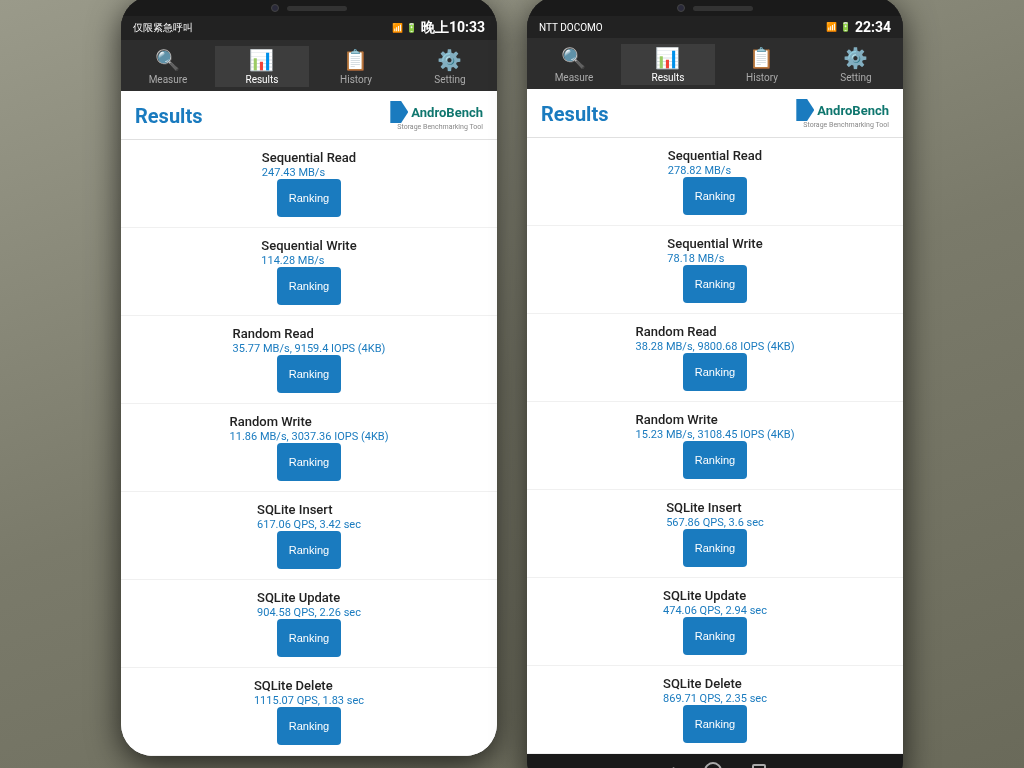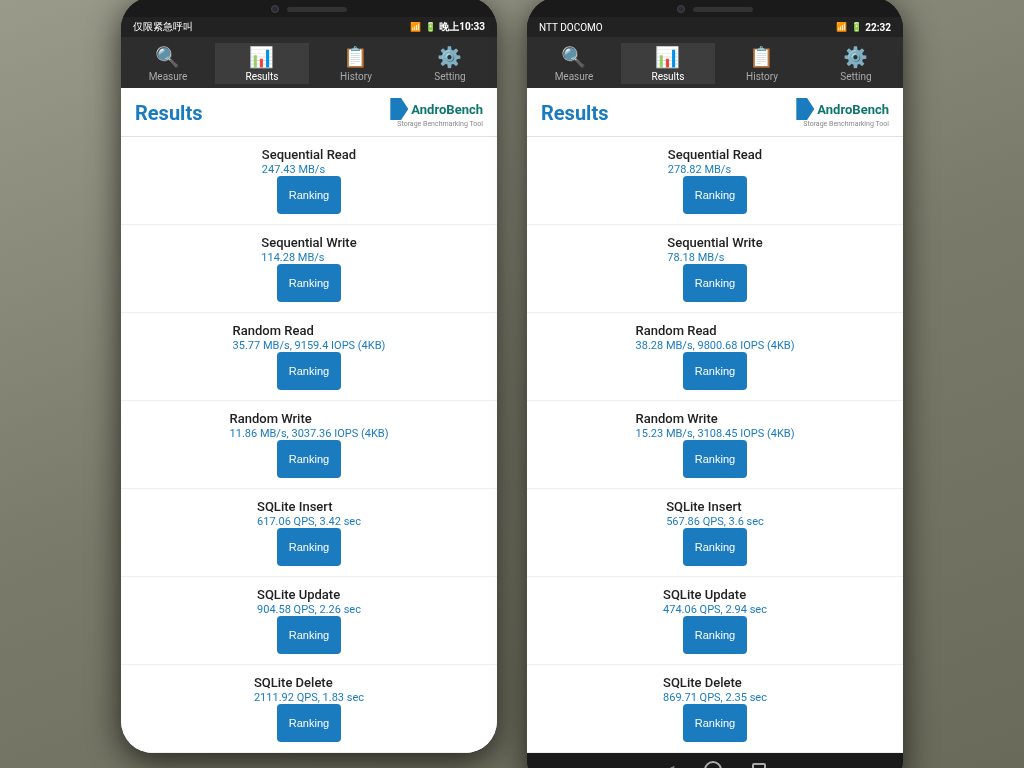--- a/index.html
+++ b/index.html
@@ -61,21 +61,21 @@
       background: #222;
       padding: 3px 12px;
       display: flex;
       justify-content: space-between;
       align-items: center;
       font-size: 10px;
       color: #fff;
       min-height: 20px;
     }
     .status-bar .carrier { font-size: 10px; }
-    .status-bar .time { font-size: 10px; font-weight: bold; }
+    .status-bar .time { font-size: 14px; font-weight: bold; }
     .status-icons { display: flex; gap: 3px; align-items: center; font-size: 9px; }
     .nav-bar {
       background: #2d2d2d;
       display: flex;
       justify-content: space-around;
       padding: 6px 0 4px 0;
     }
     .nav-item {
       display: flex;
       flex-direction: column;
@@ -270,39 +270,39 @@
         <div class="benchmark-item">
           <div class="benchmark-info">
             <div class="benchmark-name">SQLite Update</div>
             <div class="benchmark-value">904.58 QPS, 2.26 sec</div>
           </div>
           <button class="ranking-btn">Ranking</button>
         </div>
         <div class="benchmark-item">
           <div class="benchmark-info">
             <div class="benchmark-name">SQLite Delete</div>
-            <div class="benchmark-value">2111.92 QPS, 1.83 sec</div>
+            <div class="benchmark-value">1115.07 QPS, 1.83 sec</div>
           </div>
           <button class="ranking-btn">Ranking</button>
         </div>
       </div>
     </div>
   </div>
 
   <div class="phone">
     <div class="phone-top">
       <div class="phone-camera"></div>
       <div class="phone-speaker"></div>
     </div>
     <div class="status-bar">
       <span class="carrier">NTT DOCOMO</span>
       <div class="status-icons">
         <span>📶</span>
         <span>🔋</span>
-        <span class="time">22:32</span>
+        <span class="time">22:34</span>
       </div>
     </div>
     <div class="nav-bar">
       <div class="nav-item">
         <span class="nav-icon">🔍</span>
         <span class="nav-label">Measure</span>
       </div>
       <div class="nav-item active">
         <span class="nav-icon">📊</span>
         <span class="nav-label">Results</span>

